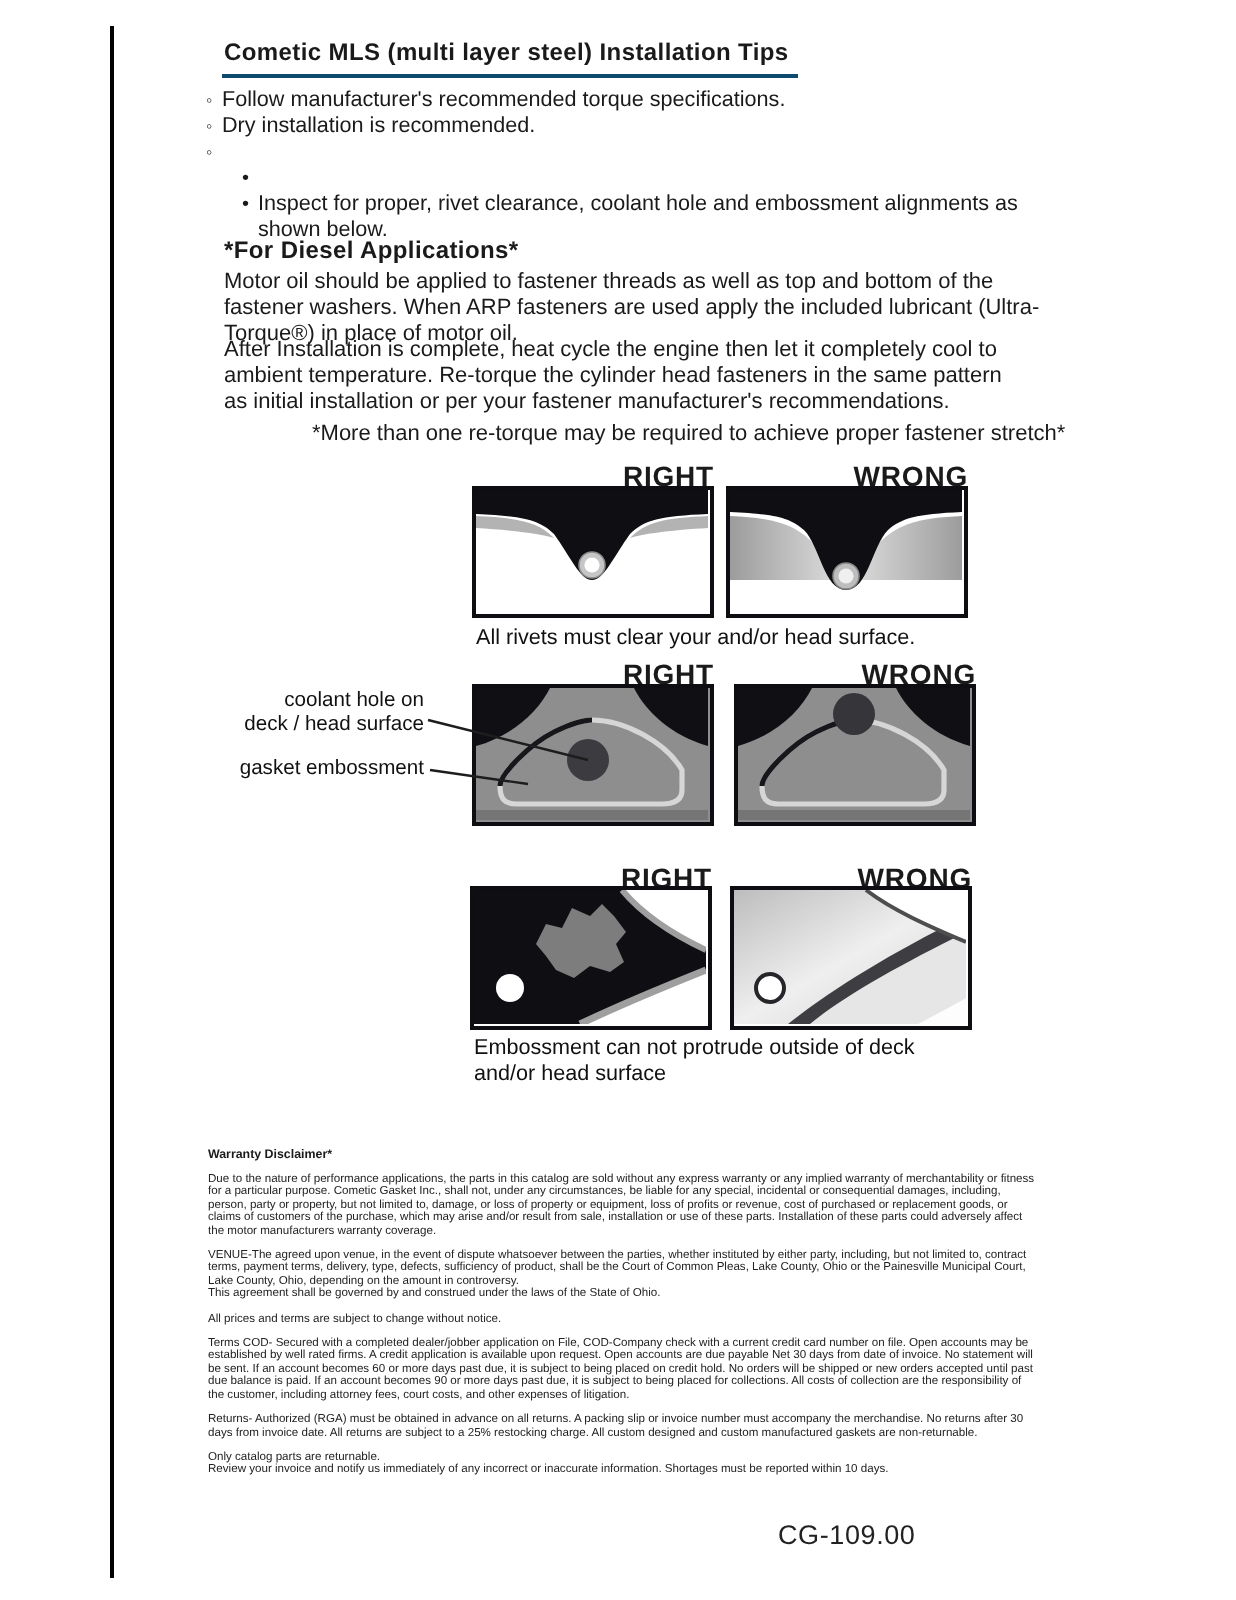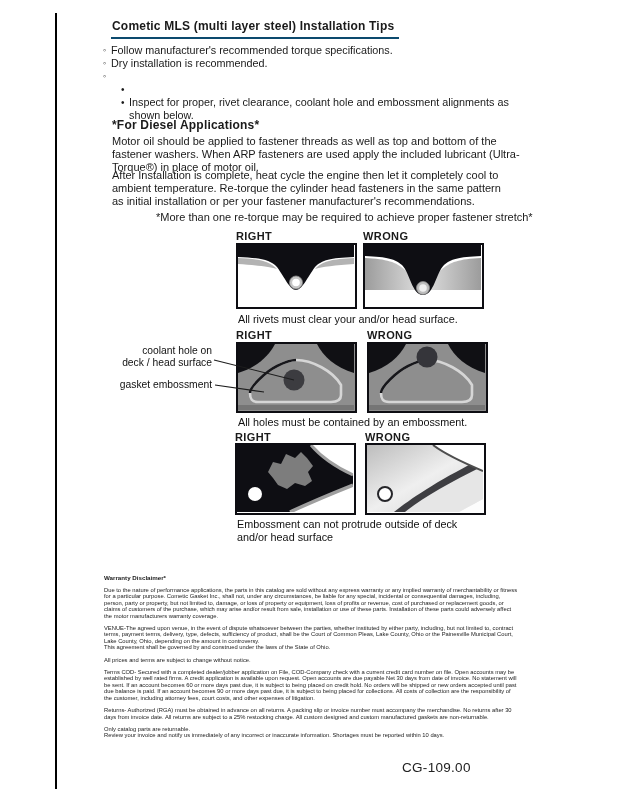--- a/index.html
+++ b/index.html
@@ -13,21 +13,21 @@
     font-size:12px;font-weight:bold;letter-spacing:.2px;
     border-bottom:2px solid #0c4a6e;padding:0 5px 4px 1px;width:fit-content;
   }
   .bullets{font-size:10.8px;line-height:13px;}
   .b-row{display:flex;}
   .b-marker{width:8px;flex:0 0 8px;font-size:9px;line-height:13px;color:#333;}
   .sb-row{display:flex;padding-left:18px;}
   .sb-marker{width:8px;flex:0 0 8px;font-size:10px;line-height:13px;}
   .h2{font-size:12px;font-weight:bold;letter-spacing:.2px;}
   .para{font-size:11px;line-height:13.2px;}
-  .dg-label{font-size:11px;font-weight:bold;letter-spacing:.4px;text-align:left;}
+  .dg-label{font-size:14px;font-weight:bold;letter-spacing:.4px;text-align:right;}
   .panel{box-sizing:border-box;border:2.5px solid #0d0d12;background:#fff;}
   .panel svg{display:block;}
   .caption{font-size:10.8px;line-height:12.5px;font-weight:500;color:#111;}
   .ann{font-size:10.3px;line-height:11.5px;text-align:right;color:#111;}
   .disc-wrap{width:414px;}
   .disc-h{font-size:6.2px;font-weight:bold;margin:0 0 6px 0;}
   .disc{font-size:5.8px;line-height:6.4px;margin:0;color:#222;text-align:left;}
   .mb6{margin-bottom:6px;}
   .footer-code{font-size:13.5px;color:#222;letter-spacing:.3px;}
   [data-interactable]{cursor:default;}
@@ -134,21 +134,20 @@
       <path d="M12,49 C12,43 27,28 39,22 C48,17.5 55,16 58,16" fill="none" stroke="#17171b" stroke-width="2.6"></path>
       <circle cx="58" cy="13" r="10.5" fill="#35353a"></circle>
     </svg>
   </div>
 
   <svg class="abs" style="left:0;top:0;pointer-events:none;" width="618" height="800" viewBox="0 0 618 800" data-interactable="false">
     <line x1="214" y1="360" x2="294" y2="380" stroke="#1d1d1d" stroke-width="1.2"></line>
     <line x1="215" y1="385" x2="264" y2="392" stroke="#1d1d1d" stroke-width="1.2"></line>
   </svg>
 
-  <div class="abs caption" style="left:238px;top:416px;width:300px;" data-interactable="false">All holes must be contained by an embossment.</div>
 
   <div class="abs dg-label" style="left:235px;top:431px;width:121px;" data-interactable="false">RIGHT</div>
   <div class="abs dg-label" style="left:365px;top:431px;width:121px;" data-interactable="false">WRONG</div>
 
   <div class="abs panel" style="left:235px;top:443px;width:121px;height:72px;" data-interactable="false">
     <svg width="116" height="67" viewBox="0 0 116 67" data-interactable="false">
       <rect x="0" y="0" width="116" height="67" fill="#0e0e13"></rect>
       <path d="M74,0 H116 V30 C99,22 84,12 74,0 Z" fill="#ffffff"></path>
       <path d="M74,0 C84,12 99,22 116,30" fill="none" stroke="#9f9f9f" stroke-width="3"></path>
       <path d="M116,40 V67 H53 C72,58 96,48 116,40 Z" fill="#ffffff"></path>
@@ -184,15 +183,15 @@
     <p class="disc mb6" data-interactable="false">Due to the nature of performance applications, the parts in this catalog are sold without any express warranty or any implied warranty of merchantability or fitness for a particular purpose.  Cometic Gasket Inc., shall not, under any circumstances, be liable for any special, incidental or consequential damages, including, person, party or property, but not limited to, damage, or loss of property or equipment, loss of profits or revenue, cost of purchased or replacement goods, or claims of customers of the purchase, which may arise and/or result from sale, installation or use of these parts.  Installation of these parts could adversely affect the motor manufacturers warranty coverage.</p>
     <p class="disc" data-interactable="false">VENUE-The agreed upon venue, in the event of dispute whatsoever between the parties, whether instituted by either party, including, but not limited to, contract terms, payment terms, delivery, type, defects, sufficiency of product, shall be the Court of Common Pleas, Lake County, Ohio or the Painesville Municipal Court, Lake County, Ohio, depending on the amount in controversy.</p>
     <p class="disc mb6" data-interactable="false">This agreement shall be governed by and construed under the laws of the State of Ohio.</p>
     <p class="disc mb6" data-interactable="false">All prices and terms are subject to change without notice.</p>
     <p class="disc mb6" data-interactable="false">Terms COD- Secured with a completed dealer/jobber application on File, COD-Company check with a current credit card number on file.  Open accounts may be established by well rated firms.  A credit application is available upon request.  Open accounts are due payable Net 30 days from date of invoice.  No statement will be sent.  If an account becomes 60 or more days past due, it is subject to being placed on credit hold.  No orders will be shipped or new orders accepted until past due balance is paid.  If an account becomes 90 or more days past due, it is subject to being placed for collections.  All costs of collection are the responsibility of the customer, including attorney fees, court costs, and other expenses of litigation.</p>
     <p class="disc mb6" data-interactable="false">Returns- Authorized (RGA) must be obtained in advance on all returns.  A packing slip or invoice number must accompany the merchandise.  No returns after 30 days from invoice date.  All returns are subject to a 25% restocking charge.  All custom designed and custom manufactured gaskets are non-returnable.</p>
     <p class="disc" data-interactable="false">Only catalog parts are returnable.</p>
     <p class="disc" data-interactable="false">Review your invoice and notify us immediately of any incorrect or inaccurate information.  Shortages must be reported within 10 days.</p>
   </div>
 
-  <div class="abs footer-code" style="left:389px;top:760px;margin-left:13px;" data-interactable="false">CG-109.00</div>
+  <div class="abs footer-code" style="left:389px;top:760px;" data-interactable="false">CG-109.00</div>
 
 </div>
 
 </body></html>

